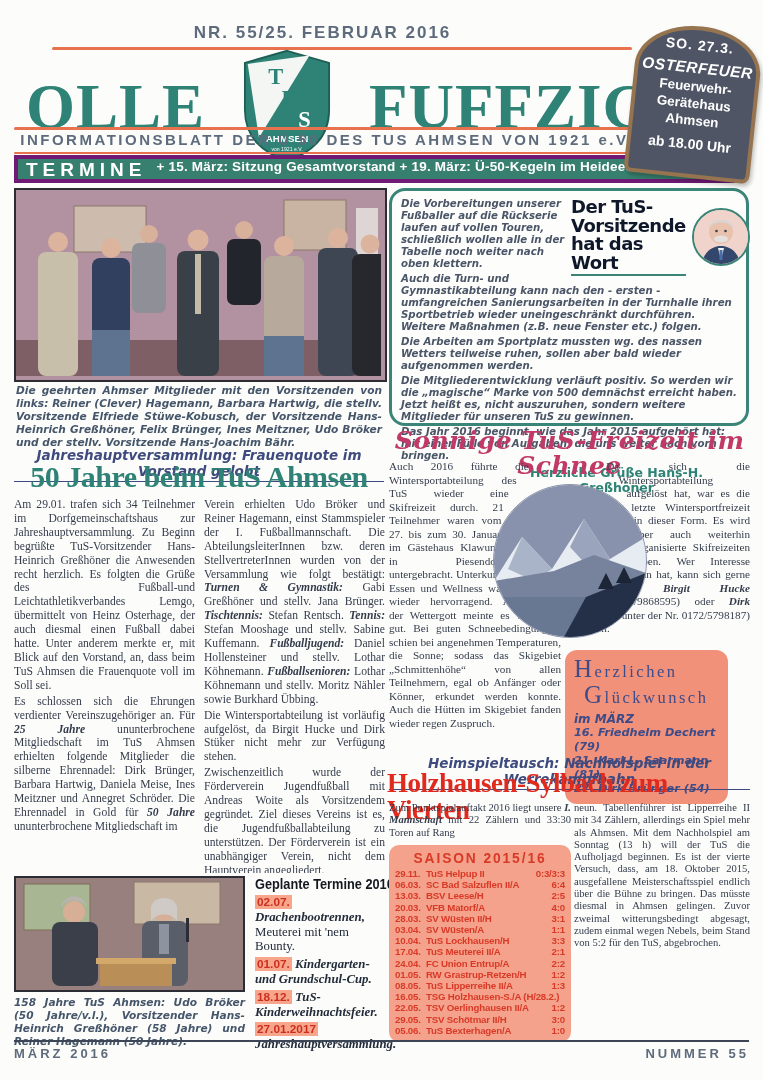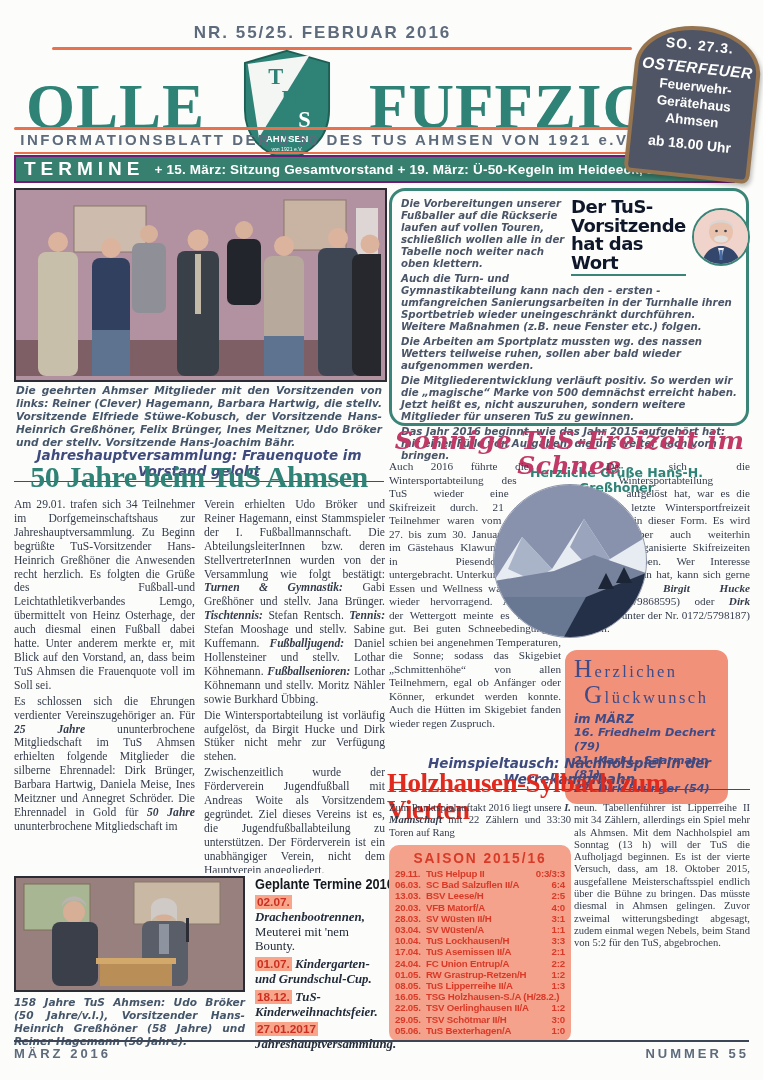--- a/index.html
+++ b/index.html
@@ -21,22 +21,22 @@
   
   .badge{top:26px;right:6px;width:126px;height:152px;background:#4f5565;border:4px solid #96744f;
          border-radius:52% 52% 6% 6% / 30% 30% 6% 6%;transform:rotate(6deg);z-index:6;
          color:#fff;text-align:center;font-family:"Liberation Sans",sans-serif;padding-top:6px;box-sizing:border-box;
          box-shadow:2px 3px 4px rgba(0,0,0,.25);}
   .badge .b0{display:block;font:700 14px/1.4 "Liberation Sans",sans-serif;letter-spacing:1px;}
   .badge .b1{display:block;font:italic 800 15.5px/1.5 "Liberation Sans",sans-serif;letter-spacing:.5px;}
   .badge .bm{display:block;font:700 13.5px/1.25 "Liberation Sans",sans-serif;}
   .badge .b5{display:block;margin-top:7px;font:700 14px/1.2 "Liberation Sans",sans-serif;}
   
-  .tbar{top:155px;left:14px;width:721px;height:28px;background:#37806f;border:2px solid #701a75;
-        box-sizing:border-box;display:flex;align-items:center;color:#fff;z-index:2;}
+  .tbar{top:155px;left:14px;width:721px;height:28px;background:#37806f;border:4px solid #701a75;
+        box-sizing:border-box;display:flex;align-items:flex-start;color:#fff;z-index:2;}
   .tbar-label{font:700 19px "Liberation Sans",sans-serif;letter-spacing:5px;margin:0 10px 0 8px;}
   .tbar-text{font:600 13.5px "Liberation Sans",sans-serif;letter-spacing:.2px;}
   
   .photoframe{border:2px solid #2c2c34;background:#b291a0;}
   .gphoto{top:188px;left:14px;width:369px;height:190px;}
   .gcaption{top:384px;left:16px;width:366px;font:italic 700 10.6px/13px "DejaVu Sans",sans-serif;
             color:#45566b;text-align:justify;}
   
   .cbox{top:188px;left:389px;width:360px;height:238px;border:3px solid #3a8577;border-radius:16px;
         box-sizing:border-box;padding:7px 9px 5px;background:#fdfdfb;}
@@ -321,21 +321,21 @@
             <span class="st">SV Wüsten/A</span>
             <span class="ss">1:1</span>
           </div>
         <div class="srow">
             <span class="sd">10.04.</span>
             <span class="st">TuS Lockhausen/H</span>
             <span class="ss">3:3</span>
           </div>
         <div class="srow">
             <span class="sd">17.04.</span>
-            <span class="st">TuS Asemissen II/A</span>
+            <span class="st">TuS Meuterei II/A</span>
             <span class="ss">2:1</span>
           </div>
         <div class="srow">
             <span class="sd">24.04.</span>
             <span class="st">FC Union Entrup/A</span>
             <span class="ss">2:2</span>
           </div>
         <div class="srow">
             <span class="sd">01.05.</span>
             <span class="st">RW Grastrup-Retzen/H</span>

